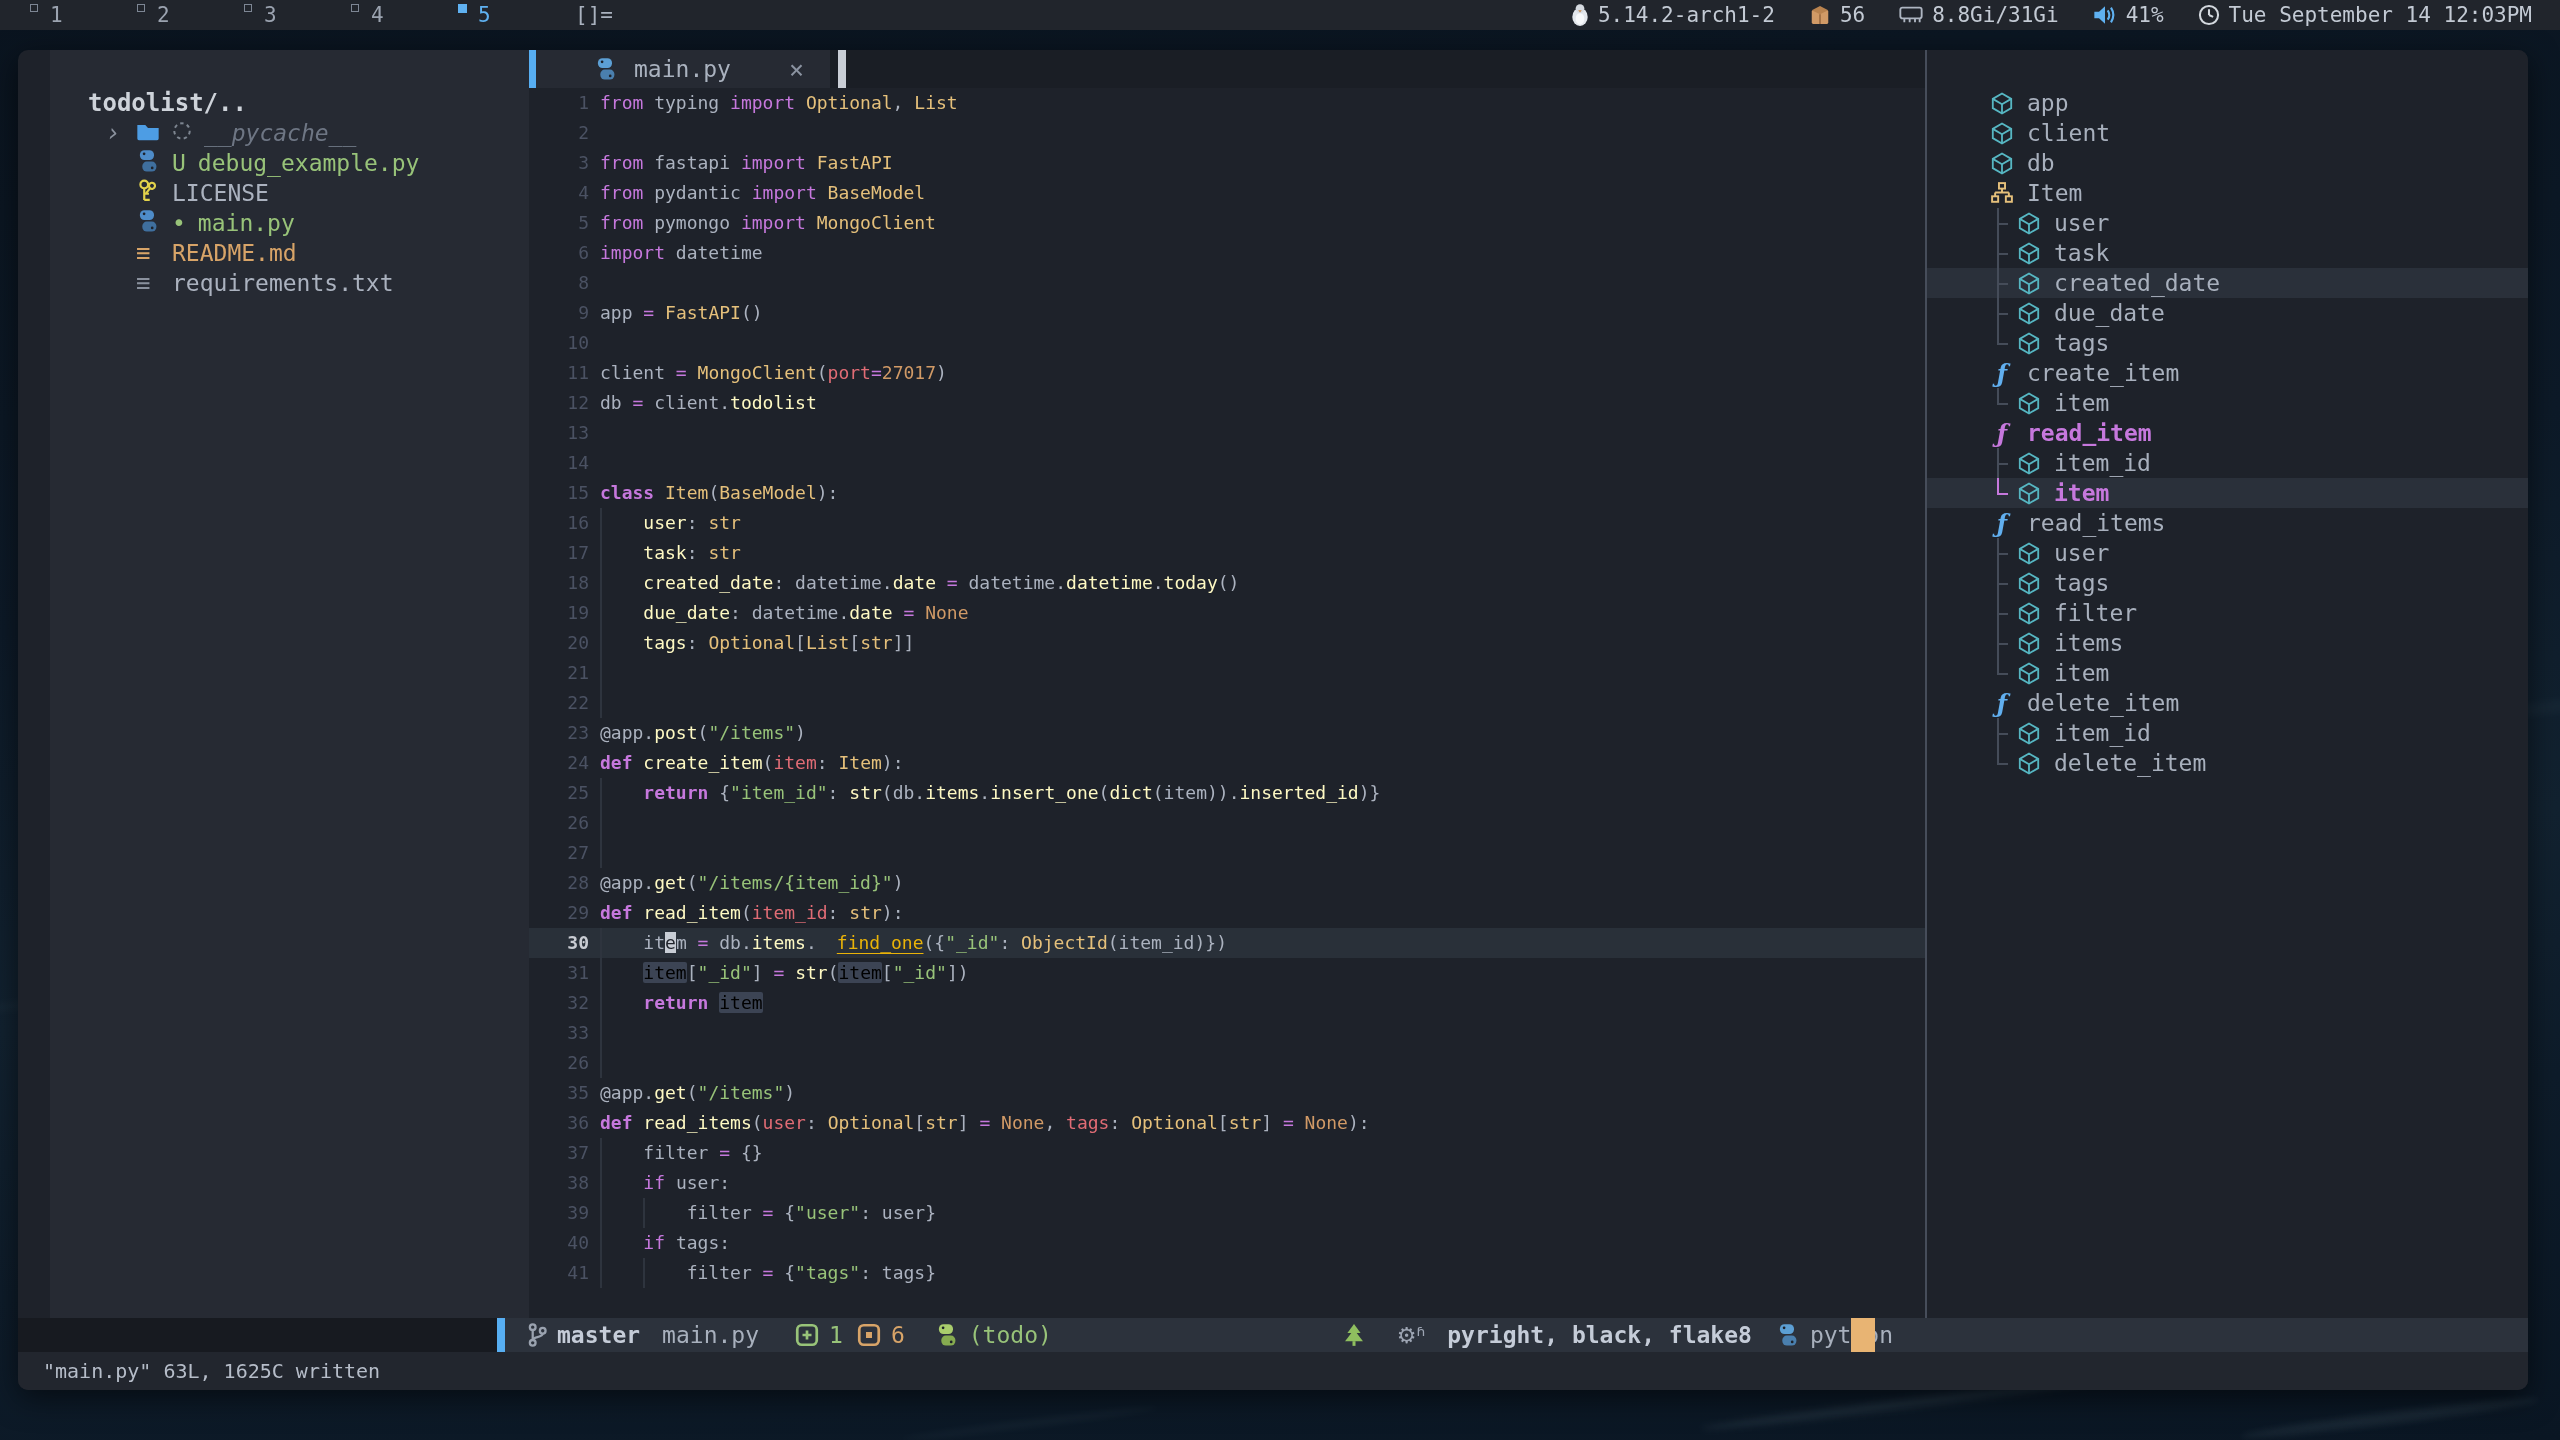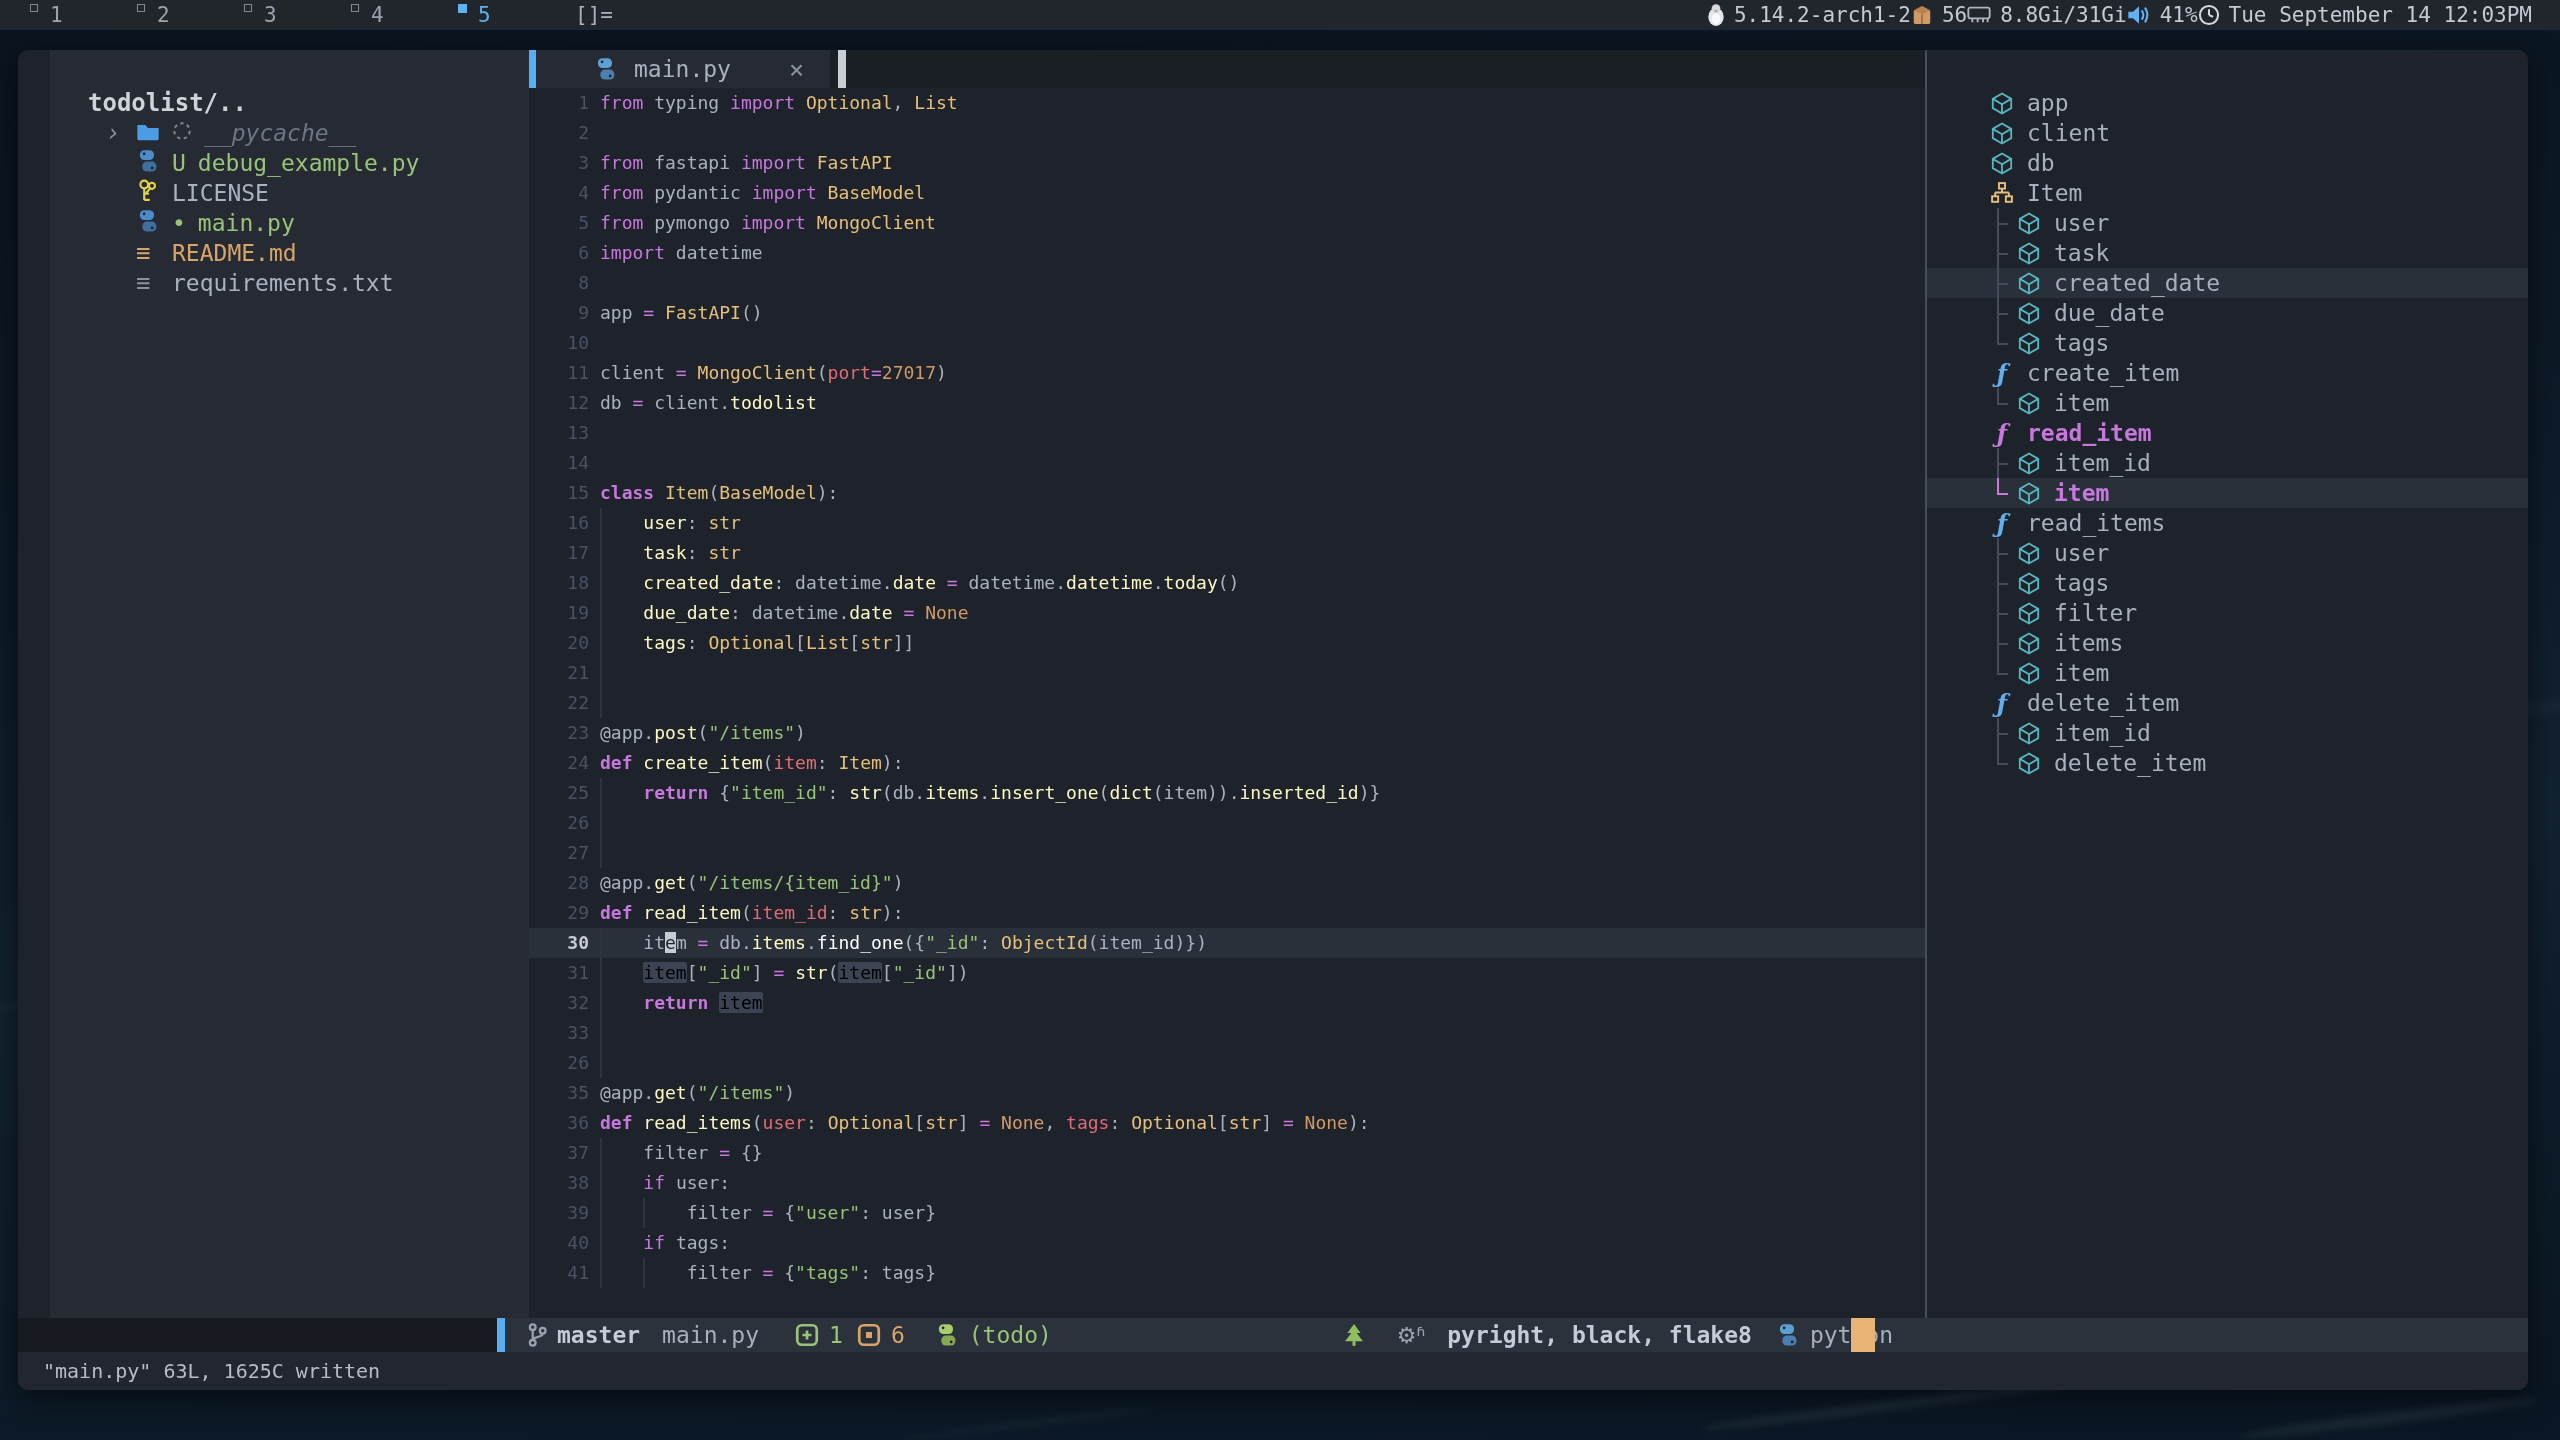--- a/index.html
+++ b/index.html
@@ -11,21 +11,21 @@
   
   .topbar{position:absolute;left:0;top:0;width:2560px;height:30px;background:#21252c;color:#9ba3b0;
     display:flex;align-items:center;font-size:21px;z-index:5;}
   .ws-group{display:flex;align-items:center;margin-left:26px;}
   .ws{position:relative;width:107px;height:30px;display:flex;align-items:center;cursor:default;}
   .ws .num{margin-left:24px;}
   .ws .sq{position:absolute;left:4px;top:4px;width:6px;height:6px;border:1px solid #7d8694;}
   .ws.active .num{color:#5fb1f1;}
   .ws.active .sq{width:9px;height:9px;border:none;background:#5fb1f1;}
   .layout-sym{margin-left:14px;color:#aab2bf;}
-  .top-status{margin-left:auto;display:flex;align-items:center;padding-right:28px;color:#c3cad4;}
+  .top-status{margin-left:auto;display:flex;align-items:center;gap:34px;padding-right:28px;color:#c3cad4;}
   .top-status .ts-item{display:flex;align-items:center;gap:9px;}
   .icon{display:inline-flex;align-items:center;justify-content:center;}
   
   .window{position:absolute;left:18px;top:50px;width:2510px;height:1340px;background:#1e222a;
     border-radius:10px;overflow:hidden;box-shadow:0 8px 30px rgba(0,0,0,.55);
     display:flex;flex-direction:column;z-index:4;}
   .main{display:flex;height:1268px;}
   
   .filetree{width:479px;background:#262a33;padding-top:38px;box-sizing:border-box;flex:none;font-size:23px;margin-left:32px;}
   .ft-title{height:30px;line-height:30px;padding-left:38px;color:#ced3da;font-weight:bold;font-size:24px;}
@@ -51,21 +51,21 @@
   #buffer{position:relative;font-size:18px;}
   .line{position:relative;height:30px;line-height:30px;white-space:pre;}
   .line.cur{background:#293039;}
   .lnum{display:inline-block;width:60px;text-align:right;color:#4b5263;}
   .line.cur .lnum{color:#c9ccd3;font-weight:bold;}
   .lcode{margin-left:11px;}
   .gde{position:absolute;top:0;bottom:0;width:2px;background:#2e343e;}
   .sg-k{color:#c678dd;margin-top:44px;} .sg-kb{color:#c678dd;font-weight:bold;}
   .sg-f{color:#fef9c3;} .sg-t{color:#e5c07b;} .sg-s{color:#98c379;}
   .sg-num{color:#d19a66;} .sg-p{color:#e06c75;} .sg-n{color:#abb2bf;}
-  .sg-u{color:#ffffff;text-underline-offset:4px;}
+  .sg-u{color:#eab308;text-decoration:underline;text-underline-offset:4px;margin-left:20px;}
   .sg-cur{background:#c8cdd5;color:#1e222a;}
   .sg-hl{background:#3c4454;border-radius:2px;}
   
   .sidebar{flex:1;background:#1e222a;border-left:2px solid #464d5a;padding-top:38px;box-sizing:border-box;
     font-size:23px;color:#a8b0bd;}
   .sb-row{height:30px;display:flex;align-items:center;padding-left:63px;cursor:pointer;white-space:pre;}
   .sb-row.hl{background:#2a303a;}
   .sb-row .conn{width:27px;align-self:stretch;position:relative;flex:none;}
   .sb-row .conn::before{content:"";position:absolute;left:7px;top:0;bottom:0;border-left:2px solid #454c59;}
   .sb-row .conn.end::before{bottom:50%;}

